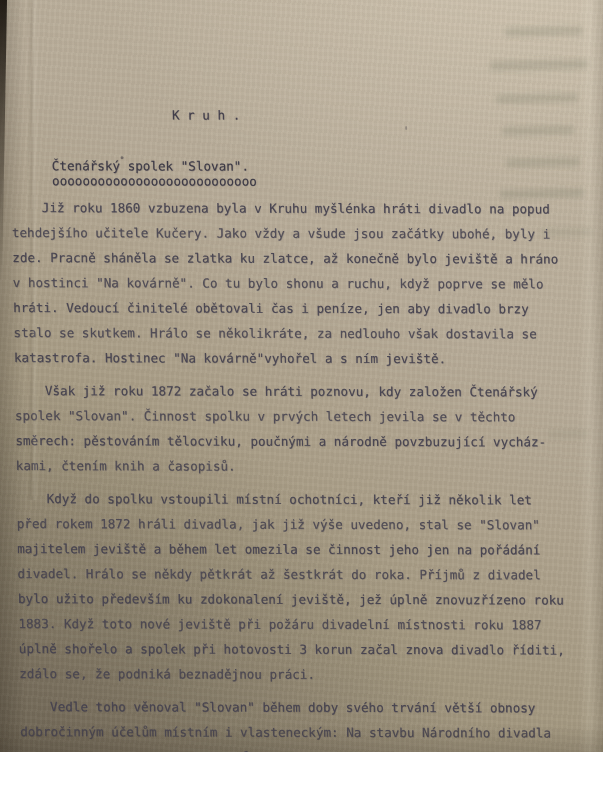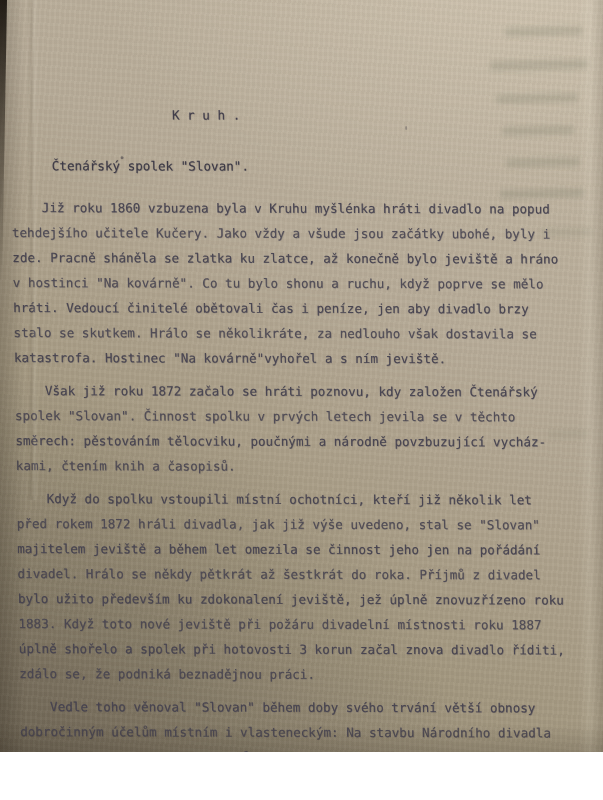--- a/index.html
+++ b/index.html
@@ -84,20 +84,21 @@
   <div class="bleed" style="left:548px;top:430px;width:40px;height:8px;opacity:.5;"></div>
 
   <div class="content">
 
     <div class="title-block">
       <div class="tline">K r u h .</div>
     </div>
 
     <div class="subtitle-block">
       <div class="tline">Čtenářský spolek "Slovan".</div>
+      <div class="tline">ooooooooooooooooooooooooooo</div>
     </div>
 
     <div class="body">
       <div class="para">
         <div class="tline">    Již roku 1860 vzbuzena byla v Kruhu myšlénka hráti divadlo na popud</div>
         <div class="tline">tehdejšího učitele Kučery. Jako vždy a všude jsou začátky ubohé, byly i</div>
         <div class="tline">zde. Pracně sháněla se zlatka ku zlatce, až konečně bylo jeviště a hráno</div>
         <div class="tline">v hostinci "Na kovárně". Co tu bylo shonu a ruchu, když poprve se mělo</div>
         <div class="tline">hráti. Vedoucí činitelé obětovali čas i peníze, jen aby divadlo brzy</div>
         <div class="tline">stalo se skutkem. Hrálo se několikráte, za nedlouho však dostavila se</div>

